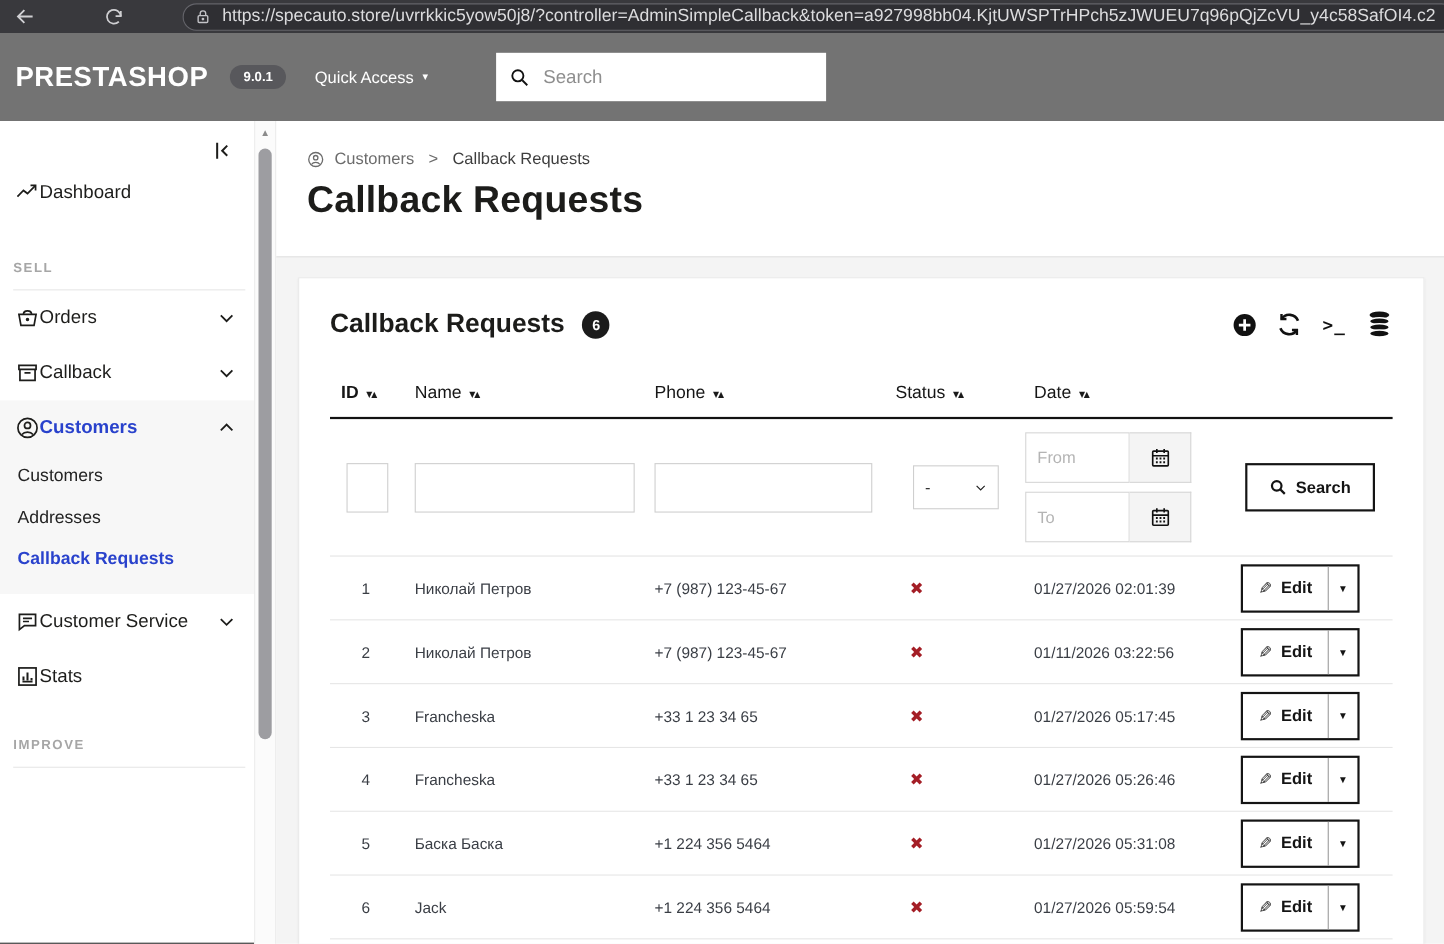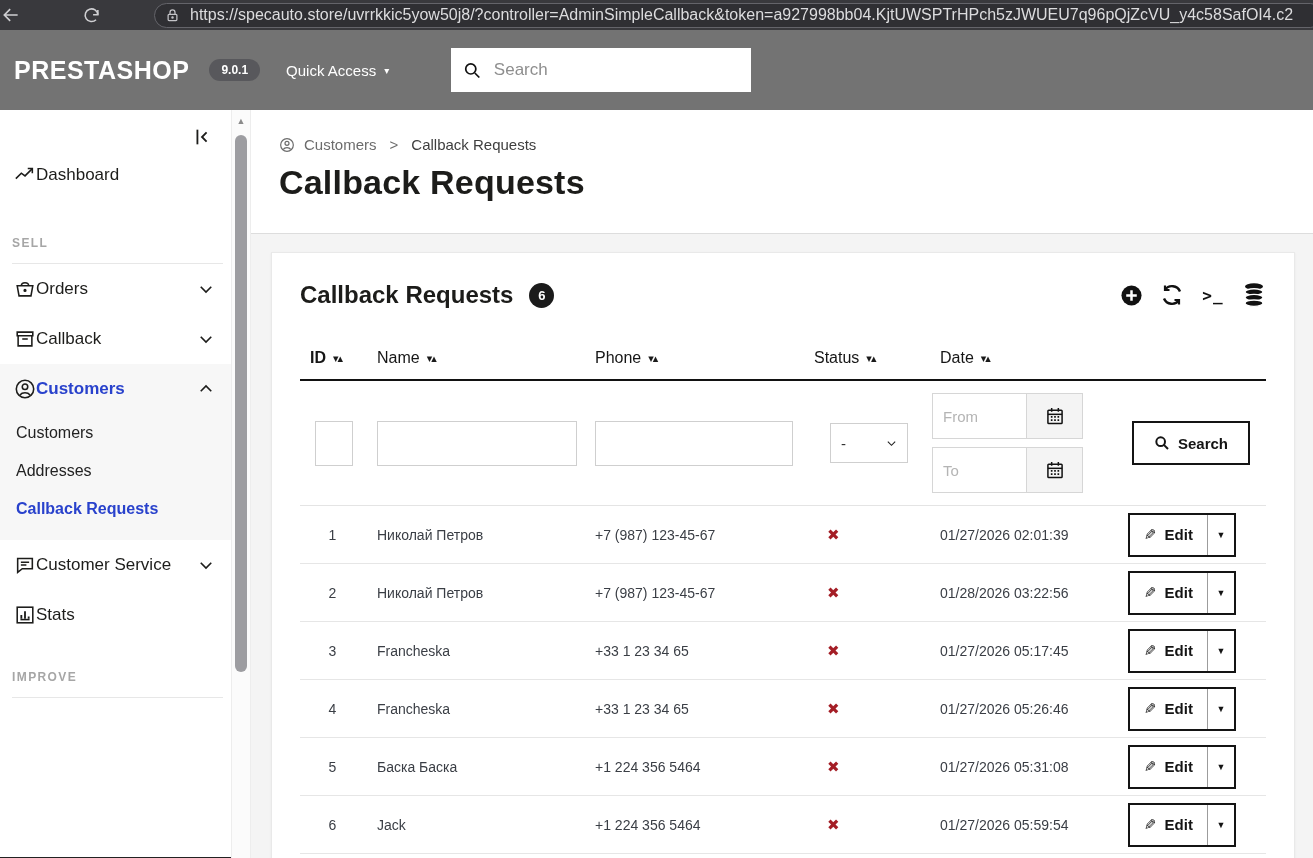--- a/index.html
+++ b/index.html
@@ -1,20 +1,20 @@
 <!DOCTYPE html>
 <html><head>
 <meta charset="utf-8">
 <style>
   * { margin:0; padding:0; box-sizing:border-box; }
   html,body { width:1313px; height:858px; overflow:hidden; background:#fff;
     font-family:"Liberation Sans","DejaVu Sans",sans-serif; }
 
   
-  .browser-bar { height:30px; background:#39393d; display:flex; align-items:center; padding-left:0; }
+  .browser-bar { height:30px; background:#39393d; display:flex; align-items:center; padding-left:12px; }
   .nav-ico { width:22px; height:22px; display:flex; align-items:center; justify-content:center; flex:0 0 auto; }
   .nav-ico svg { stroke:#cfcfd2; }
   .refresh-slot { margin-left:58px; }
   .url-pill { flex:1; height:25px; margin-left:52px; margin-right:-10px; background:#2f2f33;
     border:1px solid #64646a; border-radius:14px; display:flex; align-items:center; padding:0 10px; overflow:hidden; }
   .url-text { color:#dcdcde; font-size:16px; white-space:nowrap; margin-left:10px; }
 
   
   .ps-header { height:80px; background:#737373; display:flex; align-items:center; padding:0 14px; }
   .ps-logo { color:#fff; font-size:25px; font-weight:800; letter-spacing:.5px; }
@@ -399,21 +399,21 @@
            <span>▼</span>
          </div>
        </div>
      </div>
             </div>
             <div class="grid trow">
               <div class="td-id">2</div>
               <div class="td-name">Николай Петров</div>
               <div class="td-phone">+7 (987) 123-45-67</div>
               <div class="td-status"><span class="x-mark">✖</span></div>
-              <div class="td-date">01/28/2026 03:22:56</div>
+              <div class="td-date">01/11/2026 03:22:56</div>
               <div class="td-actions">
        <div class="edit-btn">
          <div class="edit-main">
            <span class="pencil">✎</span>
            <span>Edit</span>
          </div>
          <div class="edit-caret">
            <span>▼</span>
          </div>
        </div>

